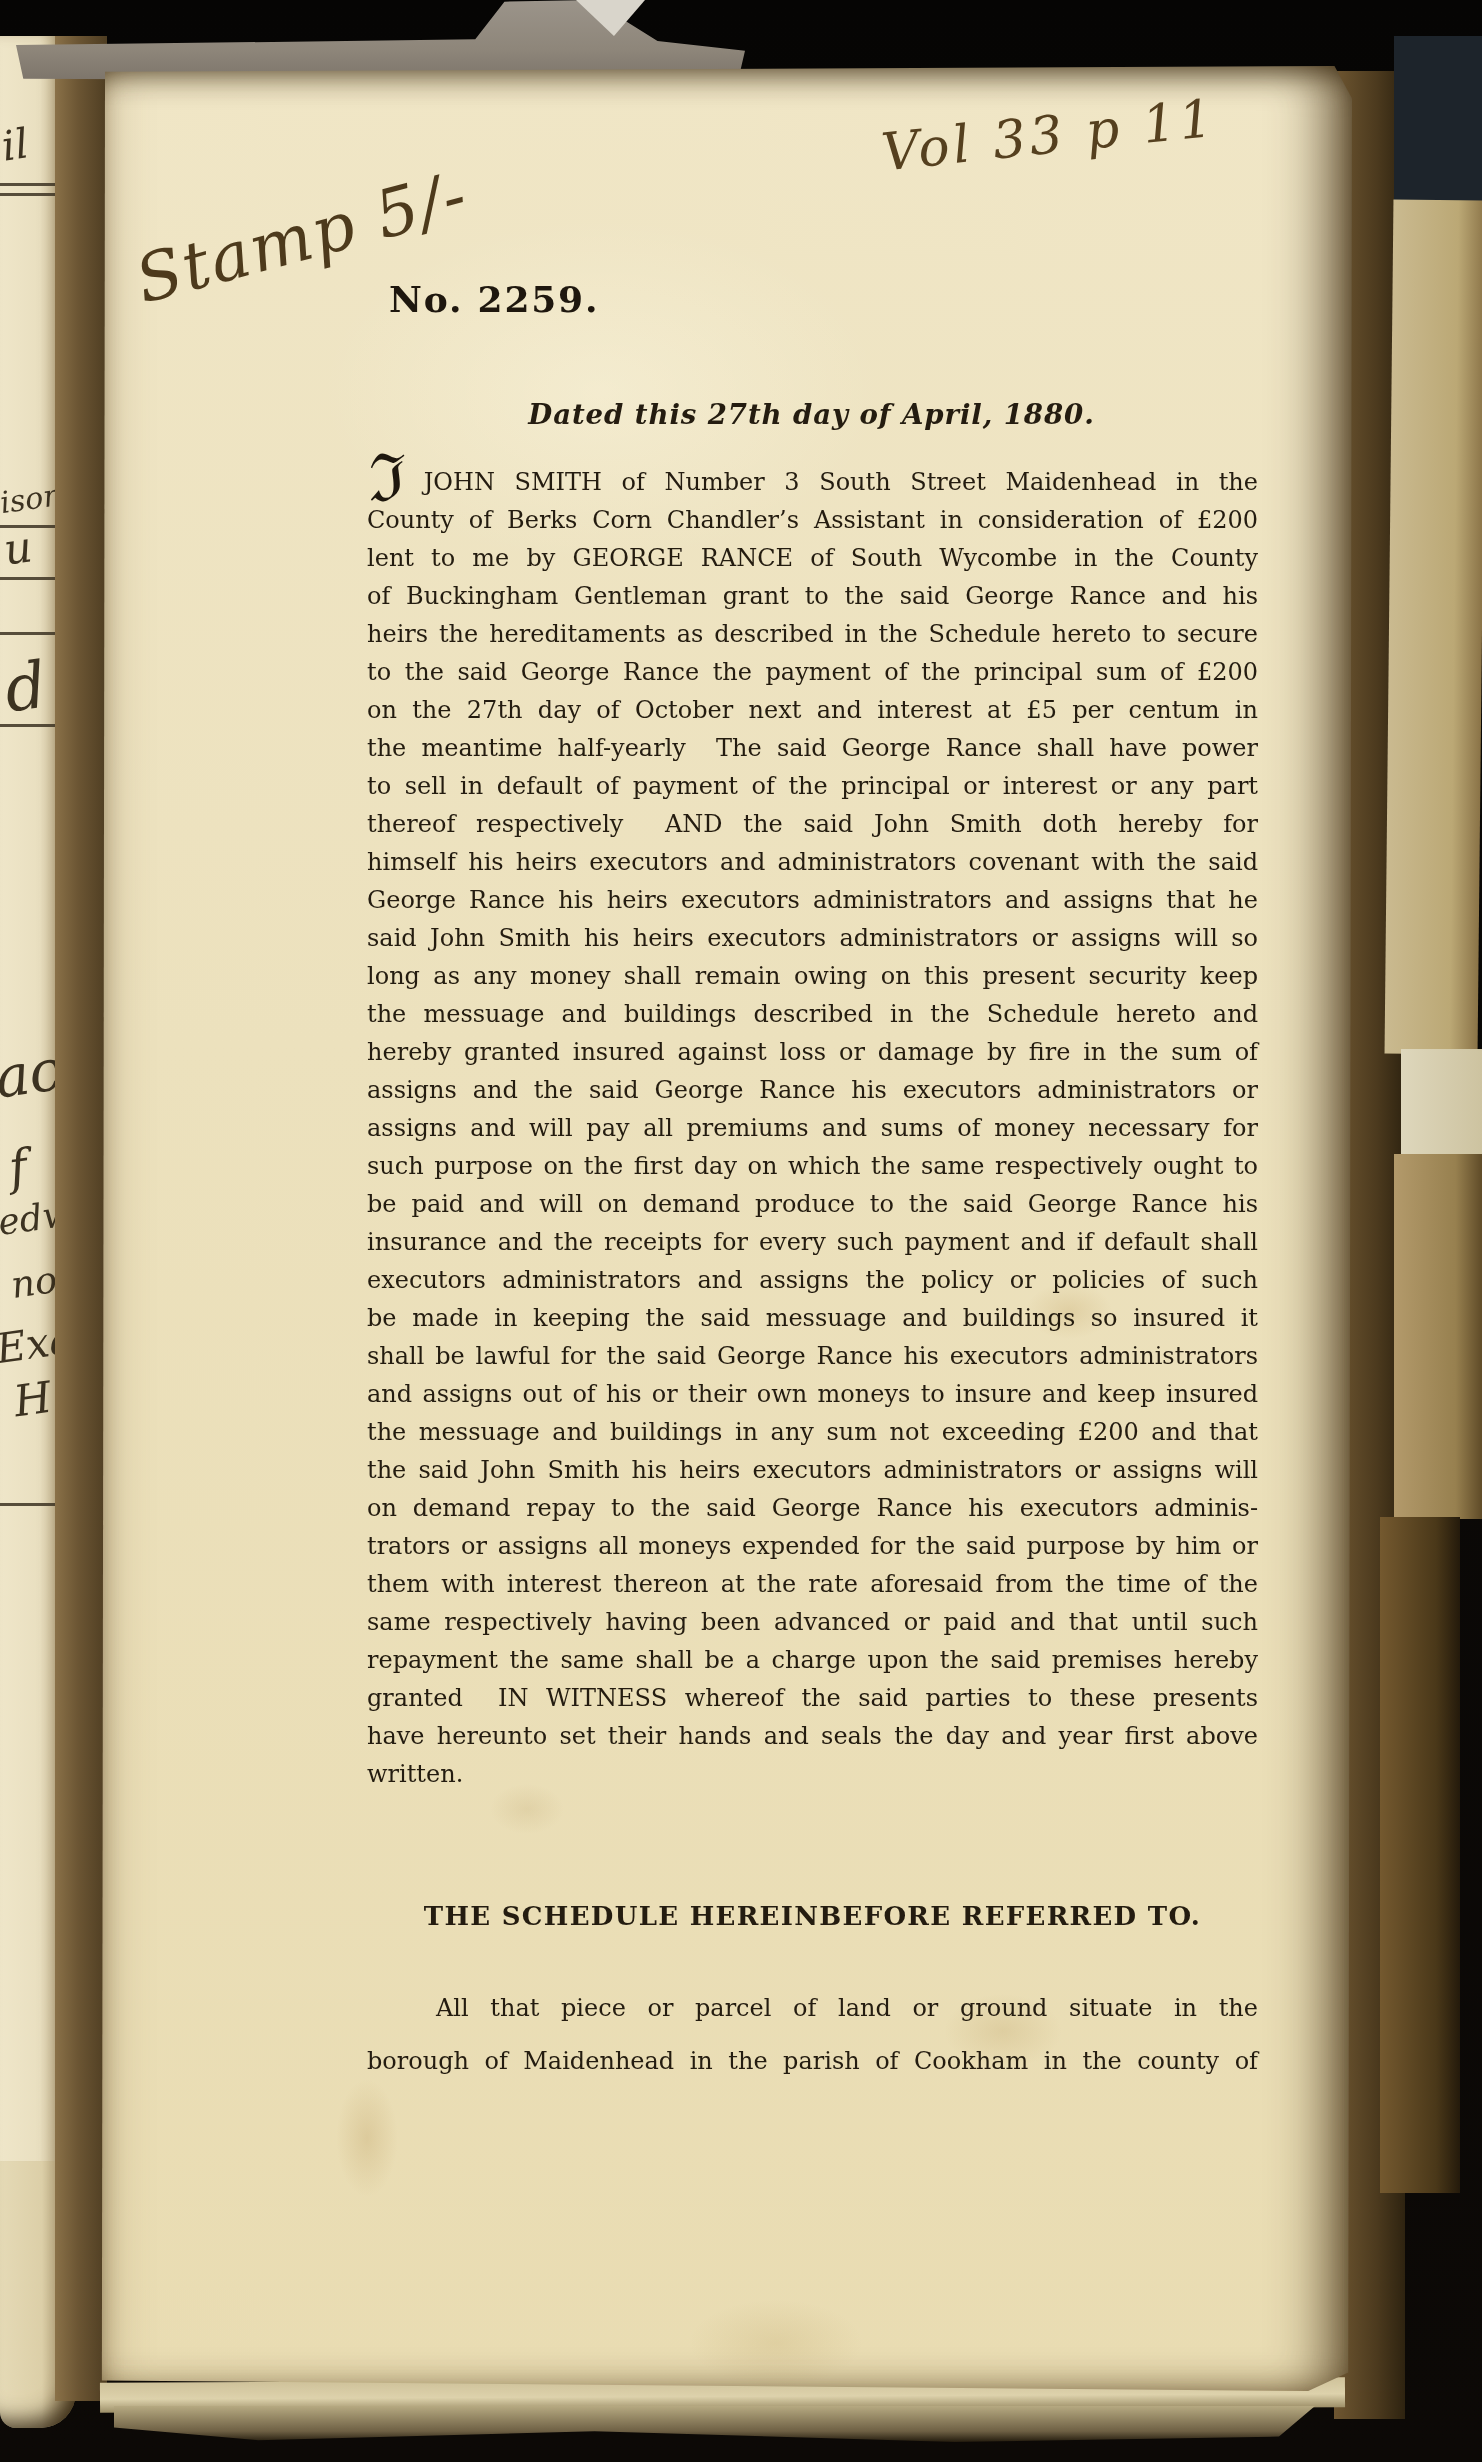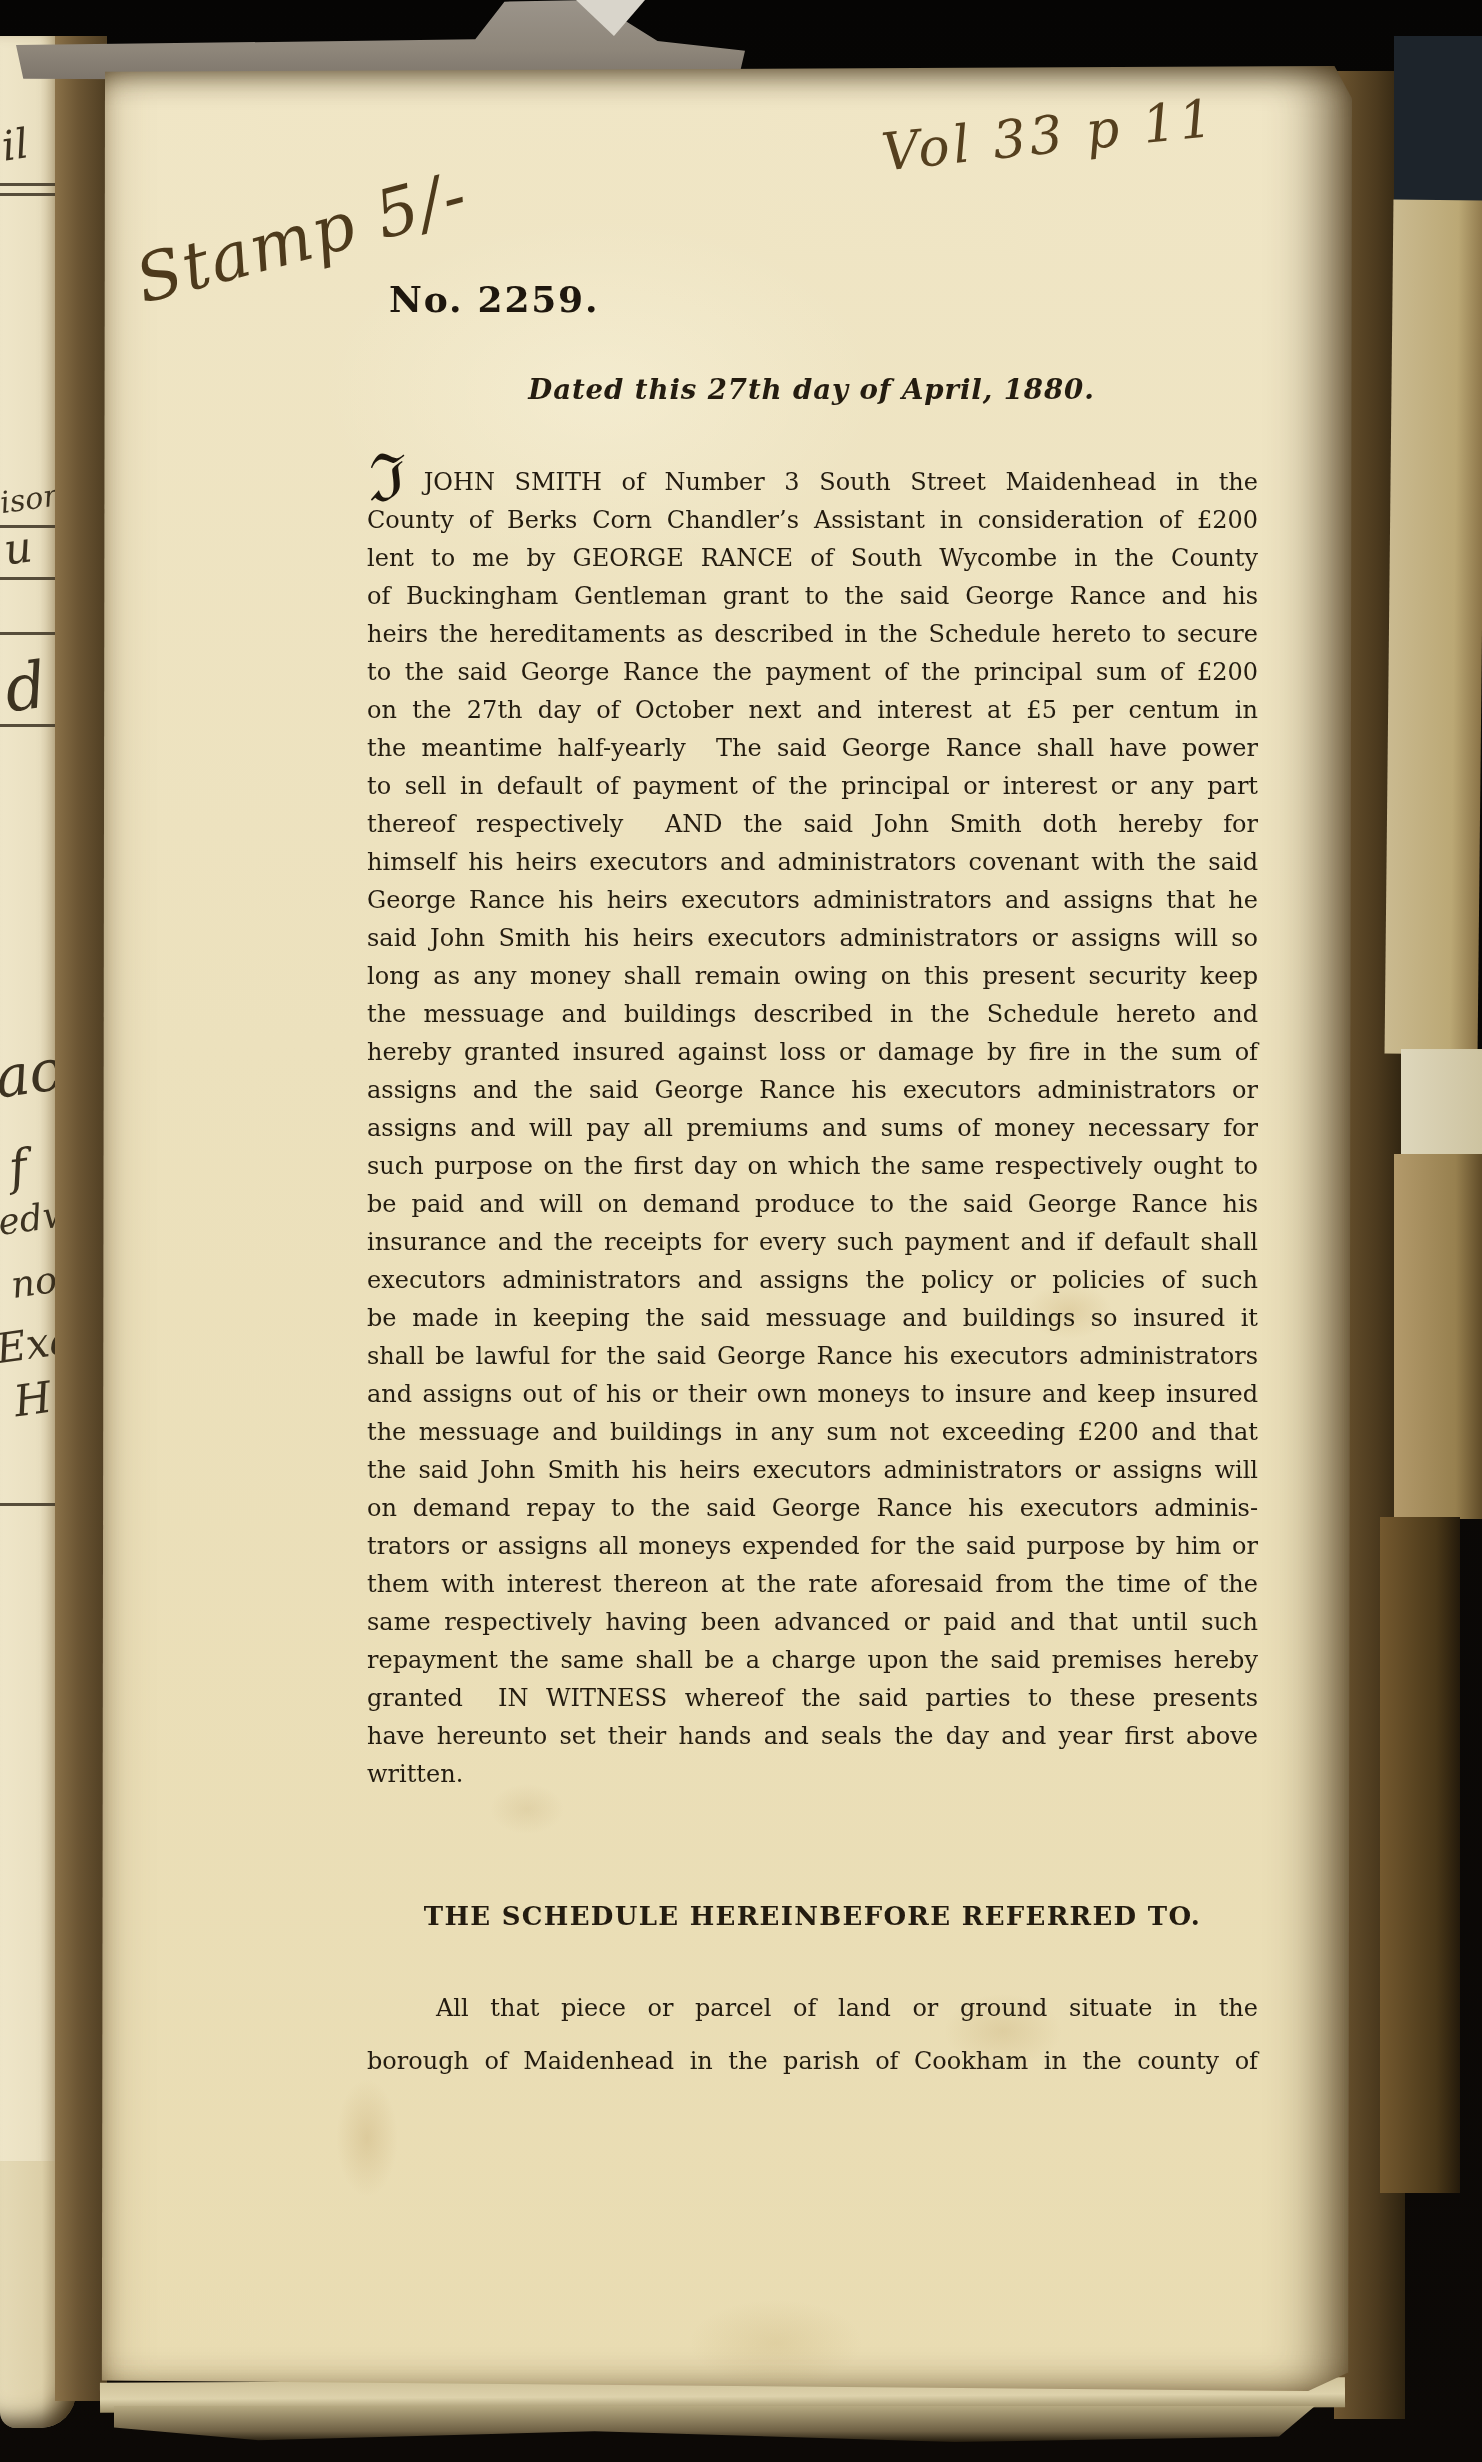--- a/index.html
+++ b/index.html
@@ -87,21 +87,21 @@
     font-family:"DejaVu Serif",serif;
   }
   #volume-ref{left:781px;top:39px;font-size:52px;transform:rotate(-6deg);letter-spacing:3.6px;}
   #stamp-note{left:32px;top:133px;font-size:66px;transform:rotate(-15deg);letter-spacing:1.8px;color:#4d3a1c;}
   
   #deed-number{
     position:absolute;left:269px;top:212px;font-size:36px;font-weight:bold;
     color:#1e170e;letter-spacing:1.8px;margin-left:20px;
   }
   #date-line{
-    position:absolute;left:267px;top:307px;width:889px;text-align:center;
+    position:absolute;left:267px;top:332px;width:889px;text-align:center;
     font-size:27.6px;font-style:italic;font-weight:bold;color:#241c10;letter-spacing:0.9px;
   }
   #deed-body{position:absolute;left:267px;top:397px;width:891px;}
   .jline{
     font-size:24px;line-height:38px;color:#241c10;
     text-align:justify;text-align-last:justify;white-space:normal;
   }
   .jline.nojust{text-align:left;text-align-last:left;}
   .drop-init{
     display:inline-block;font-size:66px;line-height:0;vertical-align:-10.7px;

